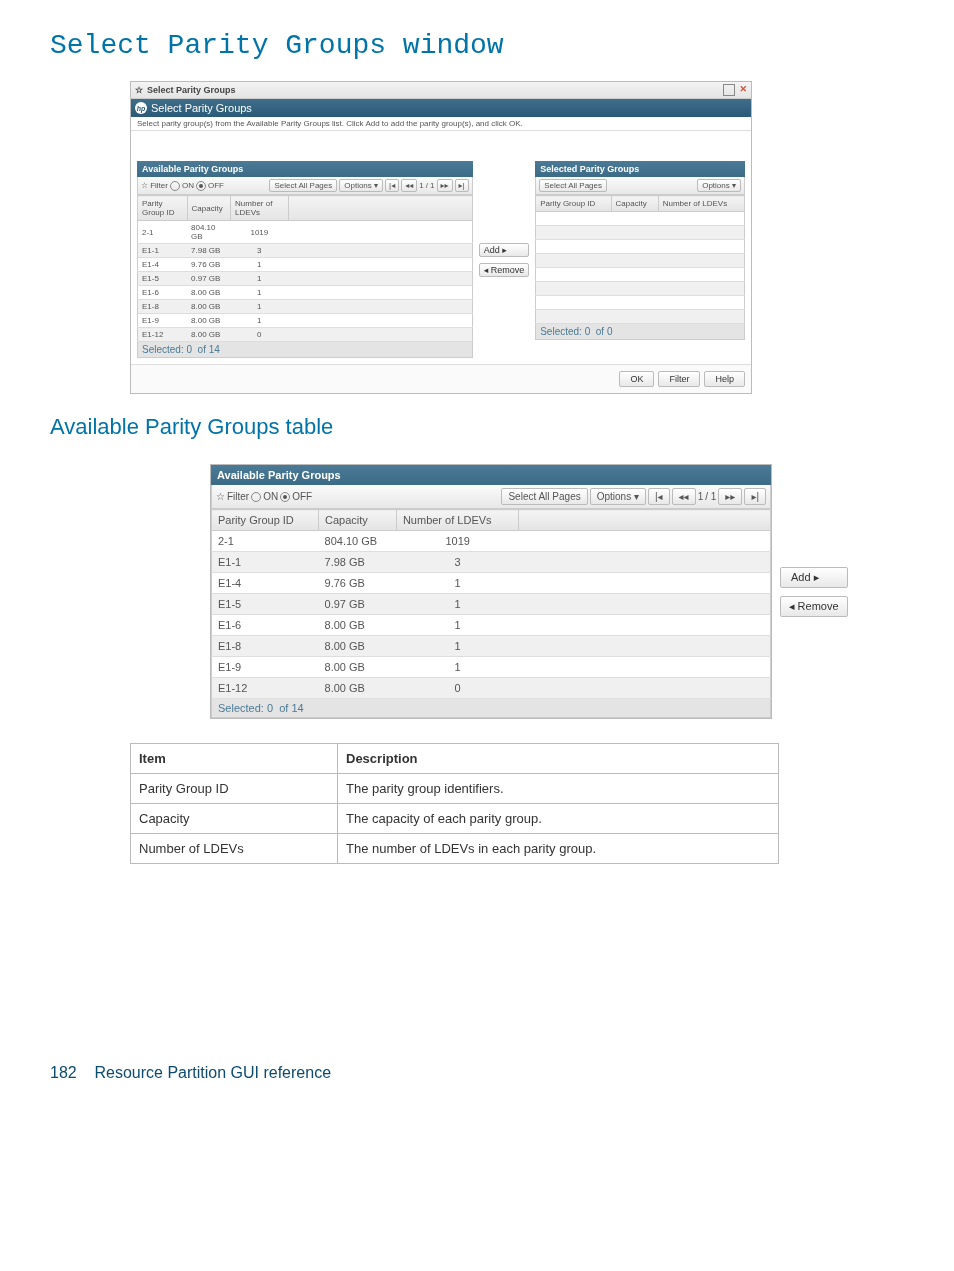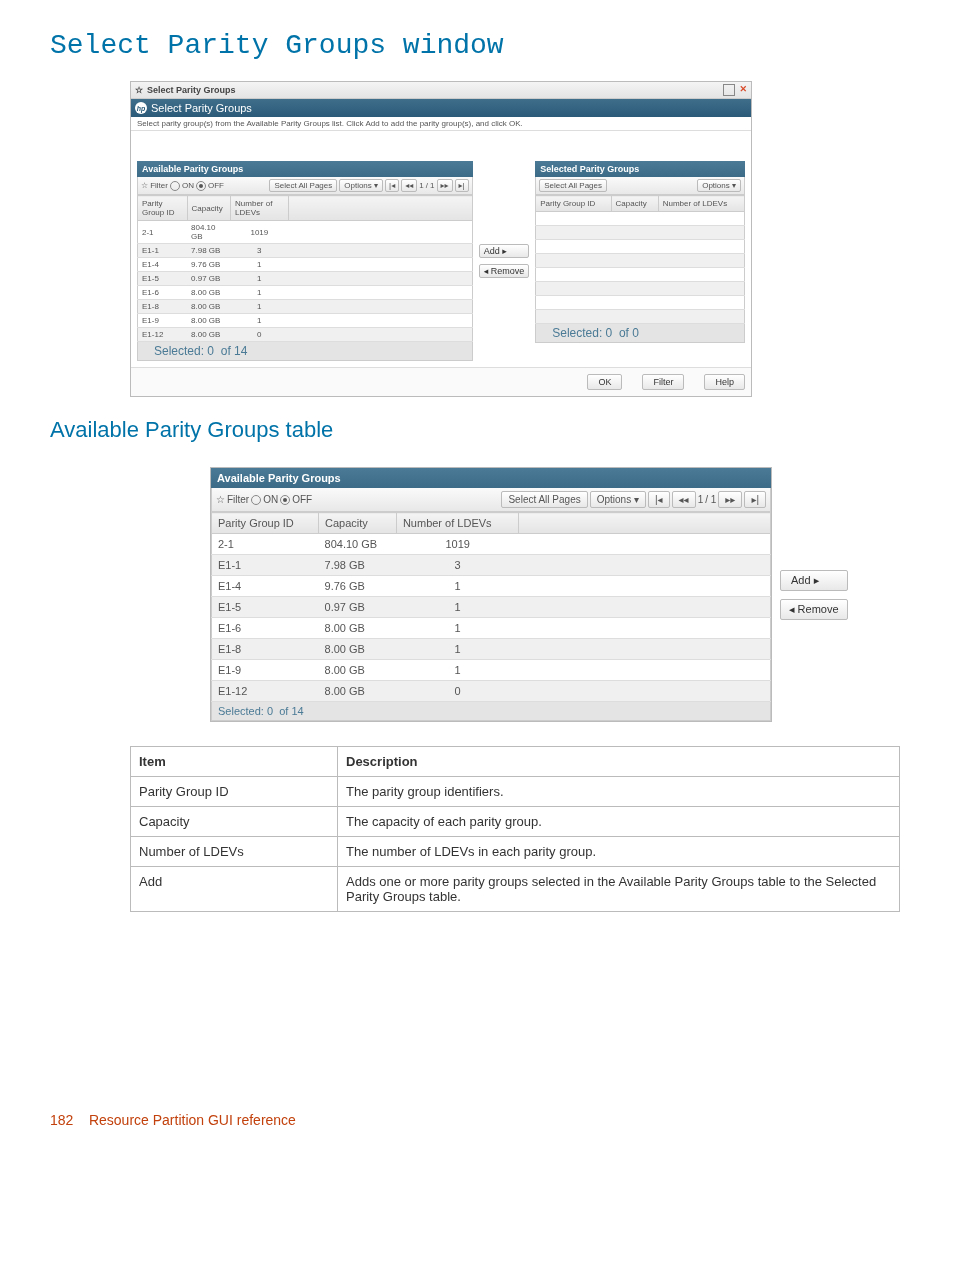--- a/index.html
+++ b/index.html
@@ -132,30 +132,30 @@
     border-bottom: 1px solid #ddd;
     padding: 2px 4px;
     color: #555;
   }
   .mini-table td.num { }
   .mini-table td.c { text-align: center; }
   .mini-table tbody tr:nth-child(even) { background: #f0f0f0; }
   .status-row {
     background: #e4e4e4;
     border: 1px solid #ccc; border-top: none;
-    padding: 2px 16px;
-    font-size: 12px;
+    padding: 2px 4px;
+    font-size: 10px;
     color: #4a7a95;
   }
   .middle-btns {
     display: flex; flex-direction: column; justify-content: center;
     gap: 6px; padding: 0 2px;
   }
   .bottom-bar {
-    display: flex; justify-content: flex-end; gap: 20px;
+    display: flex; justify-content: flex-end; gap: 4px;
     padding: 6px;
     border-top: 1px solid #ddd;
     background: #fafafa;
   }
   .bottom-bar .mini-btn { padding: 2px 10px; }
 
   
   .figure2 {
     margin: 10px 0 10px 80px;
     width: 560px;
@@ -166,36 +166,36 @@
   .figure2 .toolbar { font-size: 10px; padding: 3px 4px; }
   .figure2 .mini-btn { font-size: 10px; padding: 2px 6px; }
   .figure2 .mini-table { font-size: 11px; }
   .figure2 .mini-table th, .figure2 .mini-table td { padding: 4px 6px; }
   .figure2 .status-row { font-size: 11px; padding: 3px 6px; }
   .figure2-wrap { display: flex; align-items: center; margin-left: 80px; }
 
   
   .desc-table {
     margin: 14px 0 0 80px;
-    width: 770px;
+    width: 649px;
     border-collapse: collapse;
     font-size: 13px;
   }
   .desc-table th, .desc-table td {
     border: 1px solid #bbb;
     padding: 7px 8px;
     vertical-align: top;
     text-align: left;
   }
   .desc-table th { font-weight: bold; background: #fff; }
 
   .footer {
     margin-top: 200px;
-    font-size: 14px;
-    color: #c2410c;
+    font-size: 16px;
+    color: #0c4a6e;
   }
 </style>
 </head>
 <body>
 
 <h1 class="main-title">Select Parity Groups window</h1>
 
 <div class="window-frame">
   <div class="win-titlebar">
     <div class="t-left">
@@ -480,23 +480,19 @@
         <td>The parity group identifiers.</td>
       </tr>
     <tr>
         <td>Capacity</td>
         <td>The capacity of each parity group.</td>
       </tr>
     <tr>
         <td>Number of LDEVs</td>
         <td>The number of LDEVs in each parity group.</td>
       </tr>
-    <tr>
-        <td>Add</td>
-        <td>Adds one or more parity groups selected in the Available Parity Groups table to the Selected Parity Groups table.</td>
-      </tr>
   </tbody>
 </table>
 
 <div class="footer">
   <span>182</span>&nbsp;&nbsp;&nbsp;
   <span>Resource Partition GUI reference</span>
 </div>
 
 </body></html>

